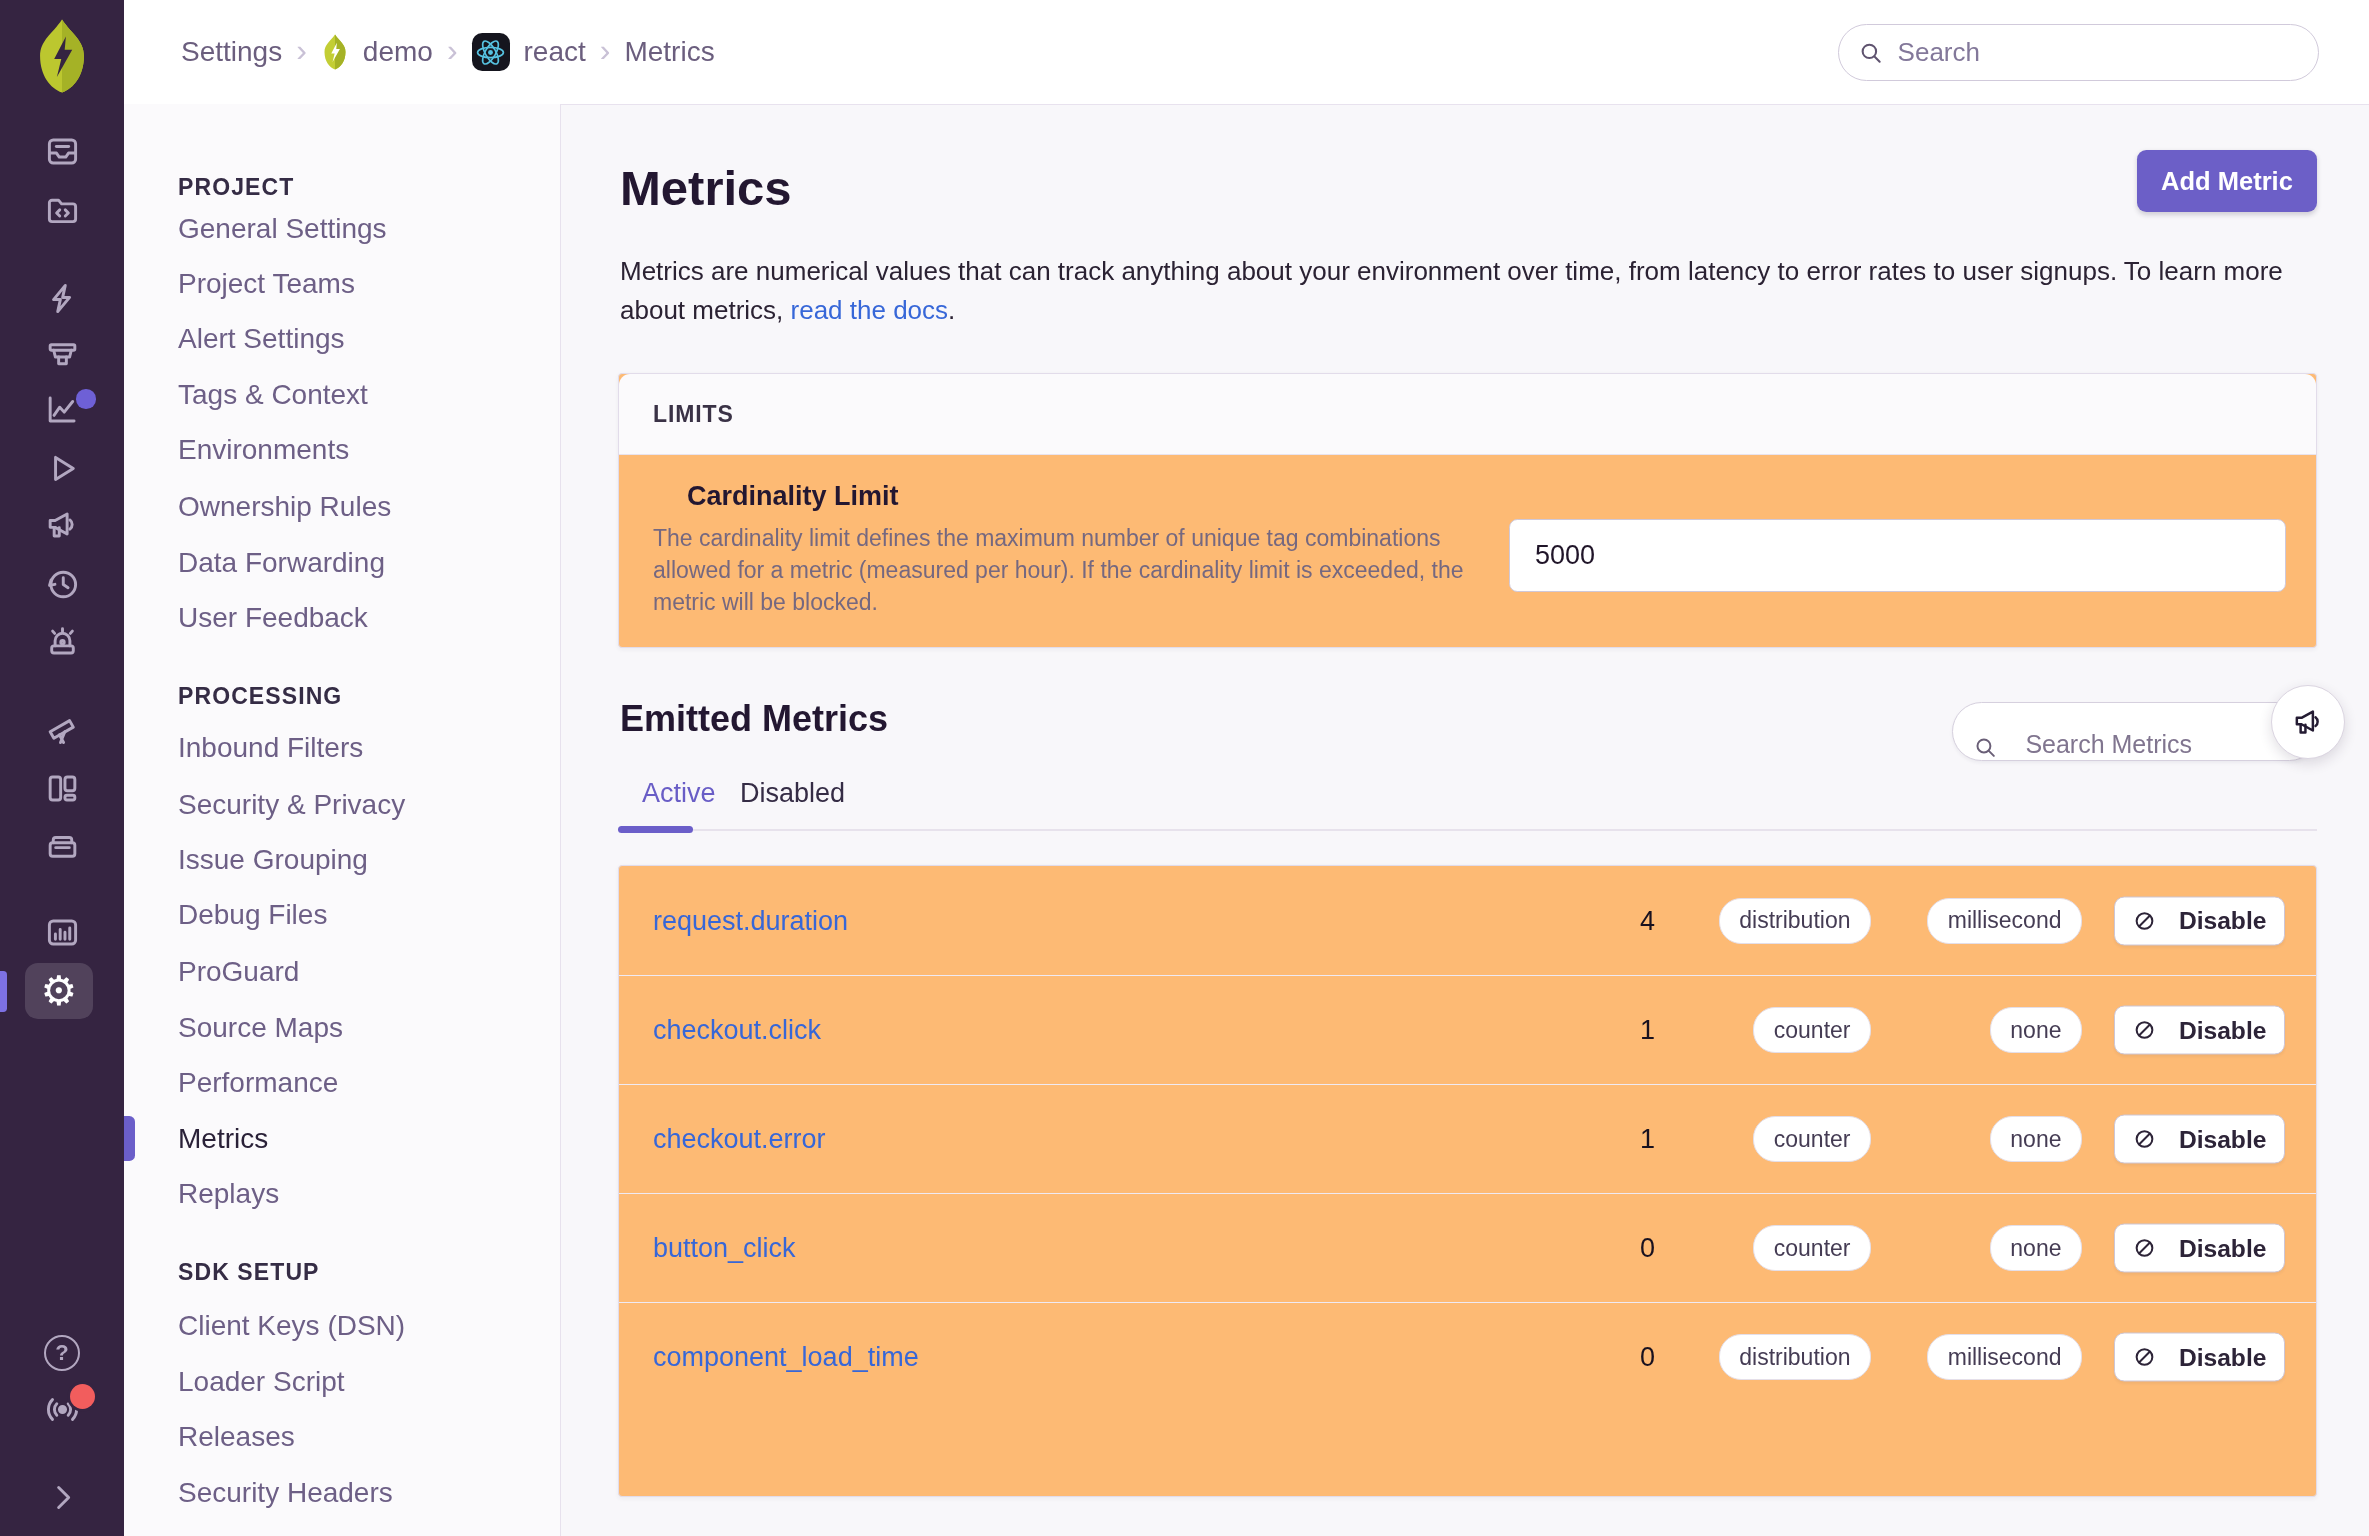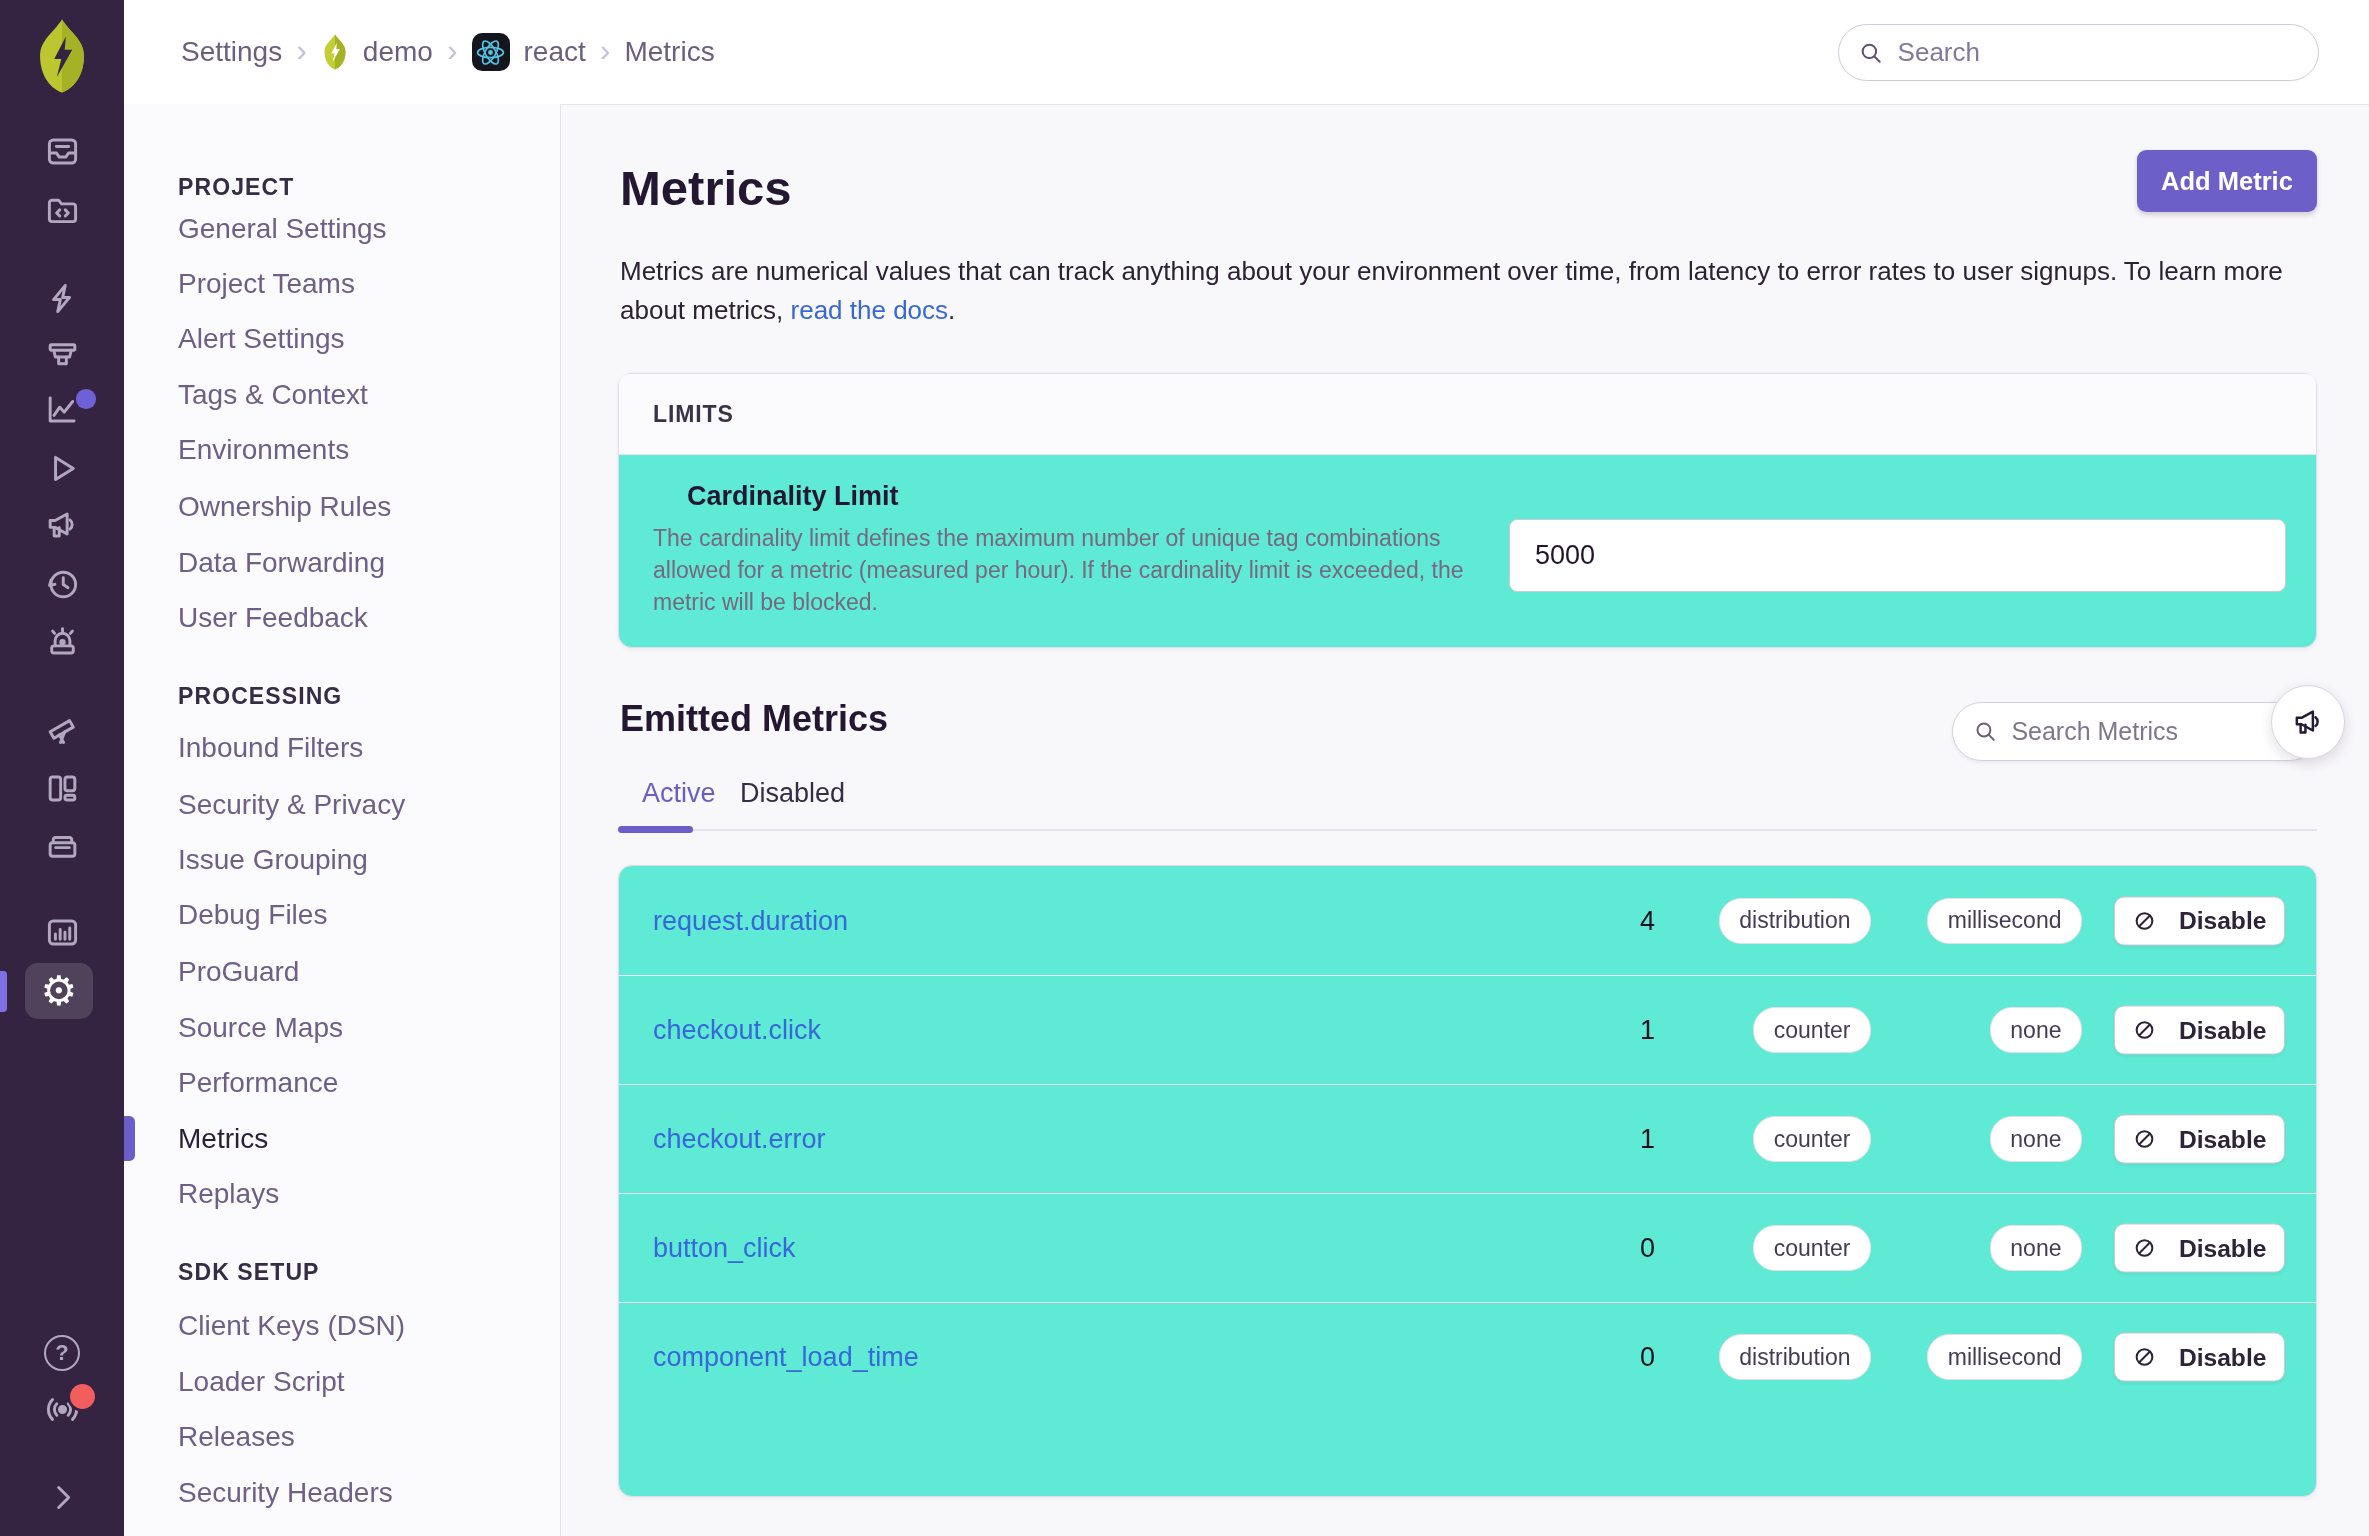--- a/index.html
+++ b/index.html
@@ -33,29 +33,29 @@
   .snav-i{position:absolute;left:54px;font-size:28px;color:#6d5f86;line-height:33px;cursor:pointer;white-space:nowrap;}
   .snav-i.active{color:#2a2138;font-weight:500;}
   .snav-bar{position:absolute;left:0;top:1012px;width:11px;height:45px;background:#6b5ec9;border-radius:0 5.6px 5.6px 0;}
 
   
   .pg-title{position:absolute;left:620px;top:160px;font-size:49px;font-weight:700;color:#231731;}
   .add-btn{position:absolute;left:2137px;top:150px;width:180px;height:62px;border-radius:9.3px;background:#6c5fc7;color:#fff;font-size:25.5px;font-weight:600;display:flex;align-items:center;justify-content:center;box-shadow:0 2.8px 5.6px rgba(30,20,50,.18);cursor:pointer;font-family:inherit;border:none;}
   .pg-desc{position:absolute;left:620px;top:252px;width:1711px;font-size:26px;line-height:39px;color:#2b2233;}
   .pg-desc a{color:#3767d8;text-decoration:none;}
 
-  .card{position:absolute;background:#5eead4;border:1.4px solid #e2dcea;border-radius:14px;box-shadow:0 1.9px 4.6px rgba(40,30,60,.05);box-sizing:border-box;}
+  .card{position:absolute;background:#fdba74;border:1.4px solid #e2dcea;border-radius:4px;box-shadow:0 1.9px 4.6px rgba(40,30,60,.05);box-sizing:border-box;}
   .limits-card{left:618px;top:373px;width:1699px;height:275px;}
   .card-head{height:81px;background:#fbfafc;border-bottom:1.4px solid #e8e3ee;border-radius:11px 11px 0 0;display:flex;align-items:center;padding-left:34px;font-size:23px;font-weight:700;letter-spacing:0.9px;color:#3a3246;box-sizing:border-box;}
   .limit-label{position:absolute;left:34px;top:107px;font-size:27px;font-weight:600;color:#231731;margin-left:34px;}
   .limit-help{position:absolute;left:34px;top:148px;width:867px;font-size:23px;line-height:32px;color:#756880;}
   .limit-input{position:absolute;left:890px;top:137px;width:777px;height:73px;border:1.4px solid #cfc8d9;border-radius:8.3px;font-size:27px;color:#201529;padding:0 25px;box-sizing:border-box;outline:none;font-family:inherit;background:#fff;margin-top:8px;}
 
   .emit-title{position:absolute;left:620px;top:698px;font-size:36px;font-weight:700;color:#231731;}
-  .msearch{position:absolute;left:1952px;top:702px;width:367px;height:59px;border:1.4px solid #d6d0de;border-radius:30px;background:#fff;display:flex;align-items:center;padding-left:20.4px;gap:11px;box-sizing:border-box;box-shadow:0 1.9px 3.7px rgba(40,30,60,.06);}
+  .msearch{position:absolute;left:1952px;top:702px;width:367px;height:59px;border:1.4px solid #d6d0de;border-radius:30px;background:#fff;display:flex;align-items:flex-end;padding-left:20.4px;gap:25px;box-sizing:border-box;box-shadow:0 1.9px 3.7px rgba(40,30,60,.06);}
   .msearch input{border:none;outline:none;font-size:25px;background:transparent;width:250px;font-family:inherit;color:#3a3246;}
   .msearch input::placeholder{color:#80758f;}
   .fb-circle{position:absolute;left:2271px;top:685px;width:74px;height:74px;border-radius:50%;background:#fff;border:1.4px solid #dbd5e1;box-shadow:0 4.6px 13px rgba(40,30,60,.14);display:flex;align-items:center;justify-content:center;box-sizing:border-box;cursor:pointer;}
 
   .tab{position:absolute;top:778px;font-size:27px;cursor:pointer;margin-left:24px;}
   .tab.active-tab{left:618px;color:#695dc6;}
   .tab.idle-tab{left:716px;color:#352c45;}
   .tab-underline{position:absolute;left:618px;top:826px;width:75px;height:7.4px;border-radius:3.7px;background:#6b5ec9;z-index:2;}
   .tab-hairline{position:absolute;left:618px;top:829px;width:1699px;height:1.9px;background:#e7e2ec;}
 

